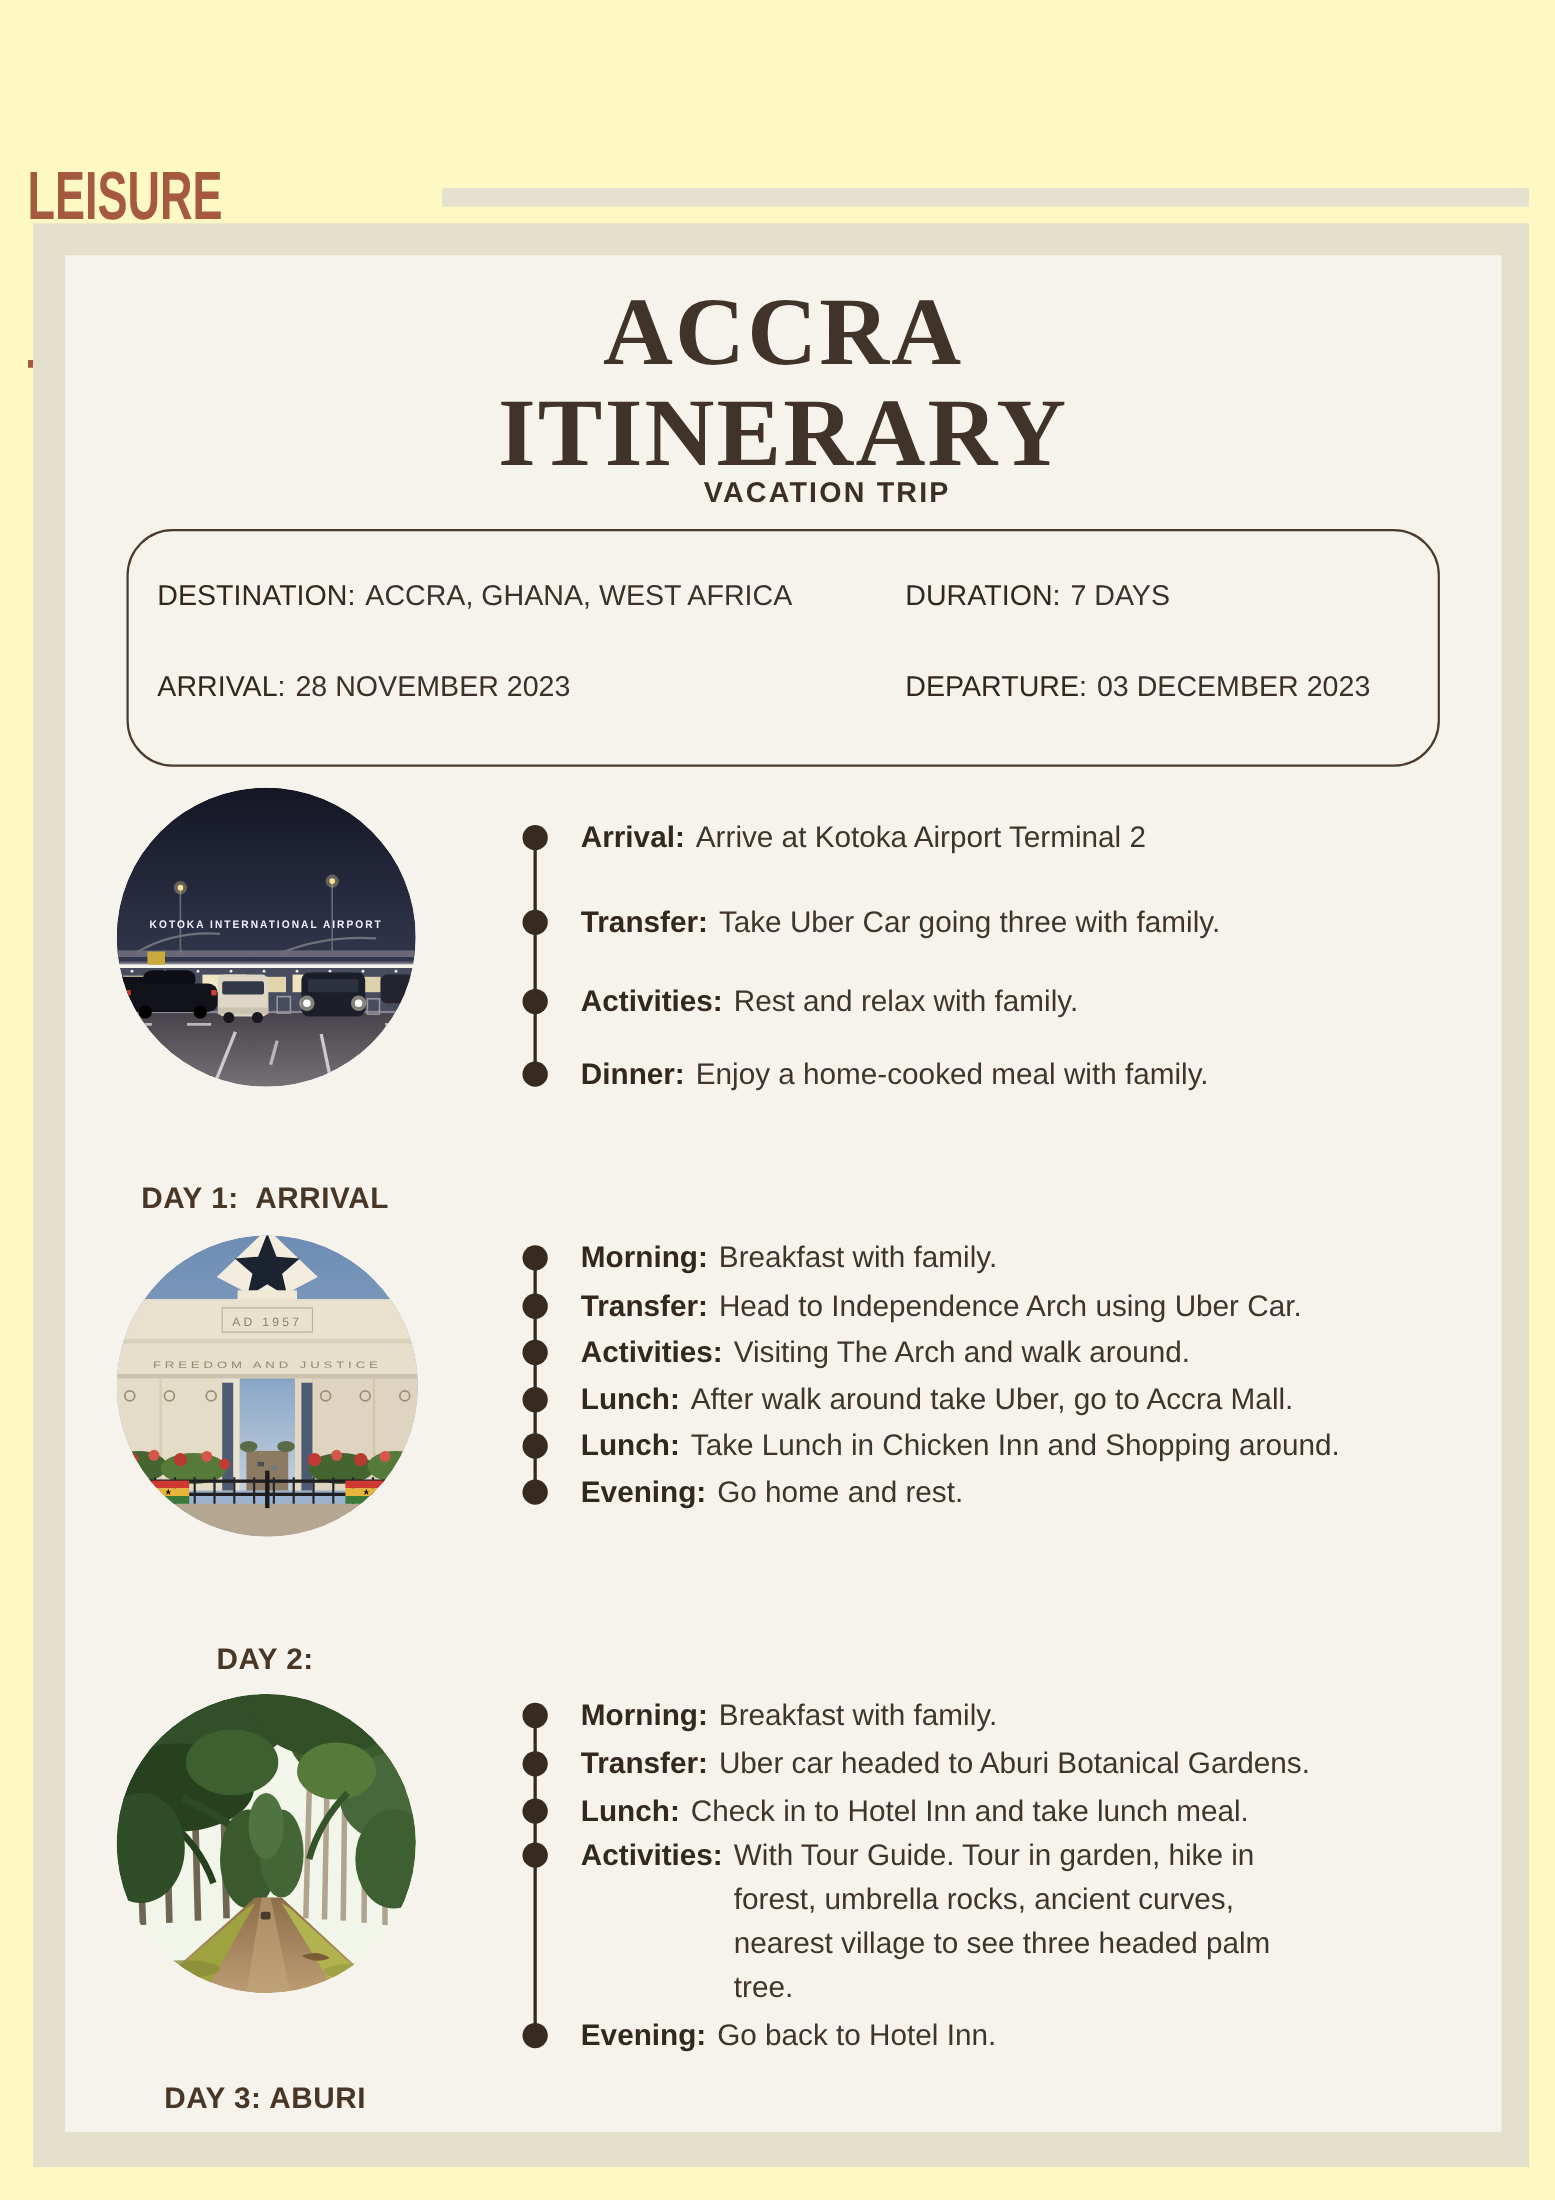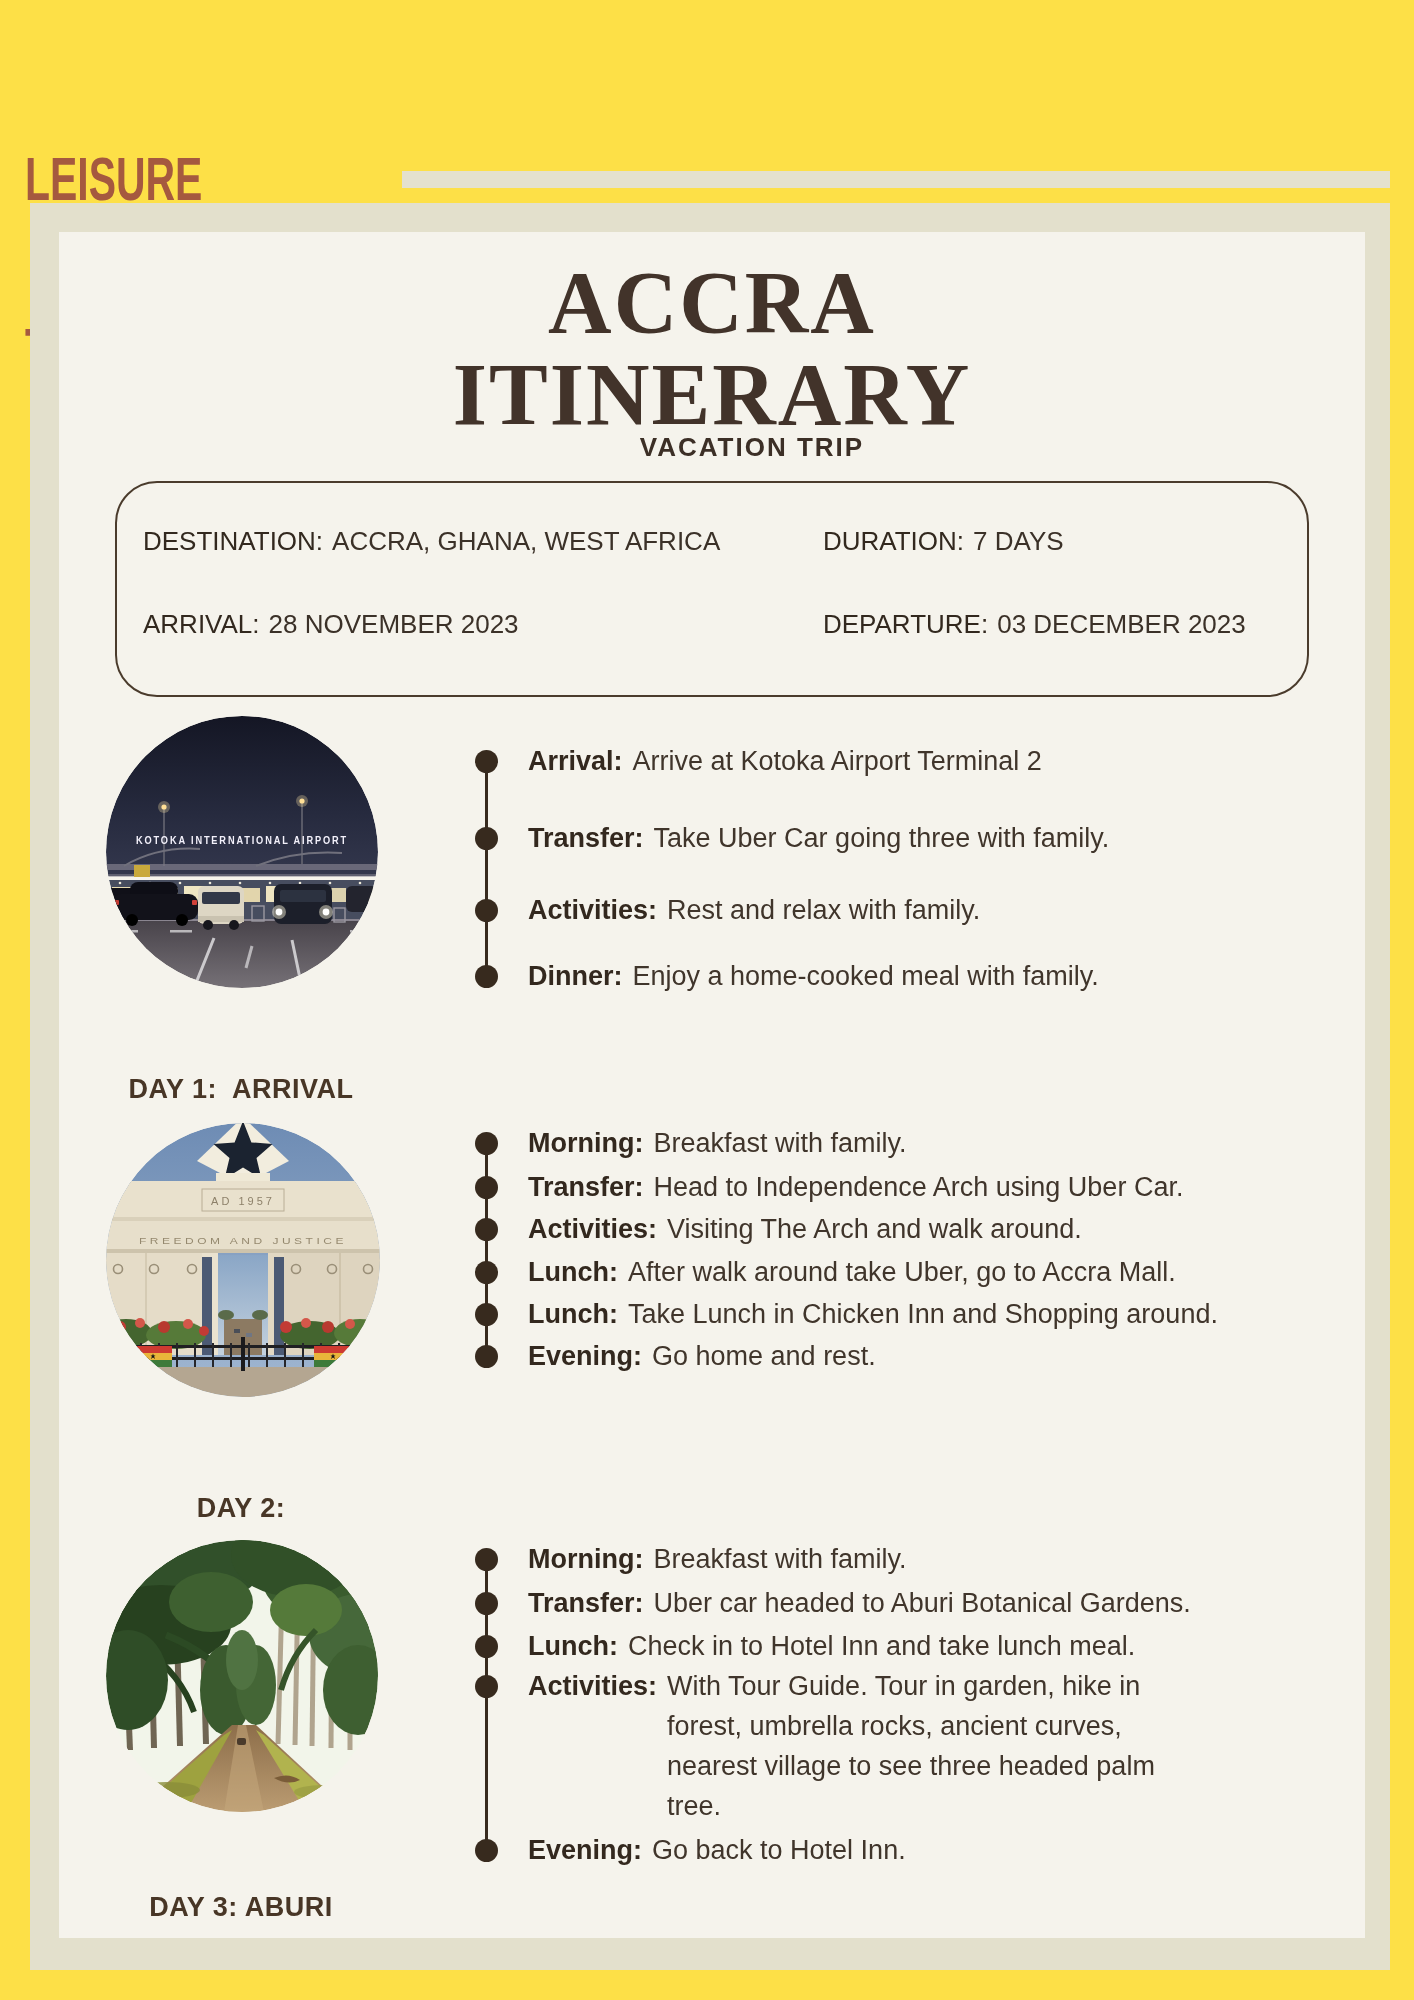--- a/index.html
+++ b/index.html
@@ -1,18 +1,18 @@
 <!DOCTYPE html>
 <html><head>
 <meta charset="utf-8">
 <style>
   html,body{margin:0;padding:0;}
   .page{
     position:relative;width:1414px;height:2000px;overflow:hidden;
-    background:#fde047;font-family:"Liberation Sans",sans-serif;
+    background:#fef9c3;font-family:"Liberation Sans",sans-serif;
   }
   
   .brand{position:absolute;left:25px;top:36px;color:#a5593f;font-weight:700;
          font-size:62px;line-height:57px;transform:scaleX(0.66);transform-origin:left top;
          letter-spacing:0px;white-space:pre;}
   .accent-bar{position:absolute;left:402px;top:171px;width:988px;height:17px;background:#e4e1ce;}
   
   .card{position:absolute;left:30px;top:203px;width:1360px;height:1767px;background:#e3e0cc;}
   .card-inner{position:absolute;left:29px;top:29px;width:1306px;height:1706px;background:#f5f3ec;}
   

